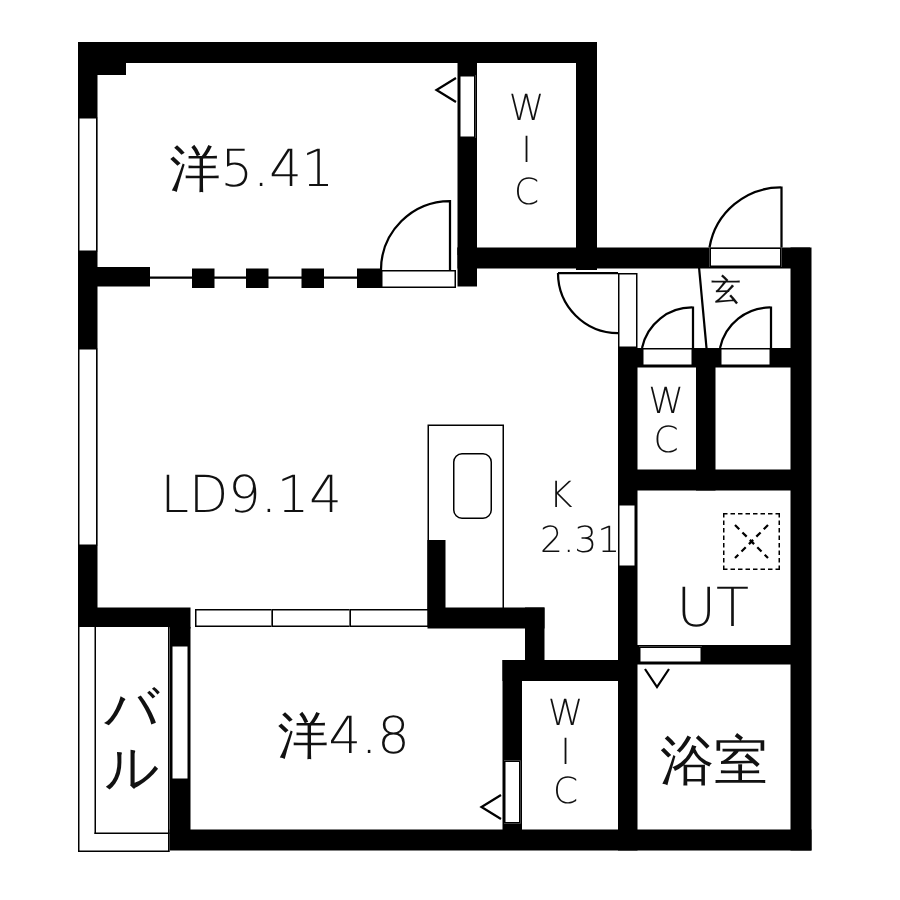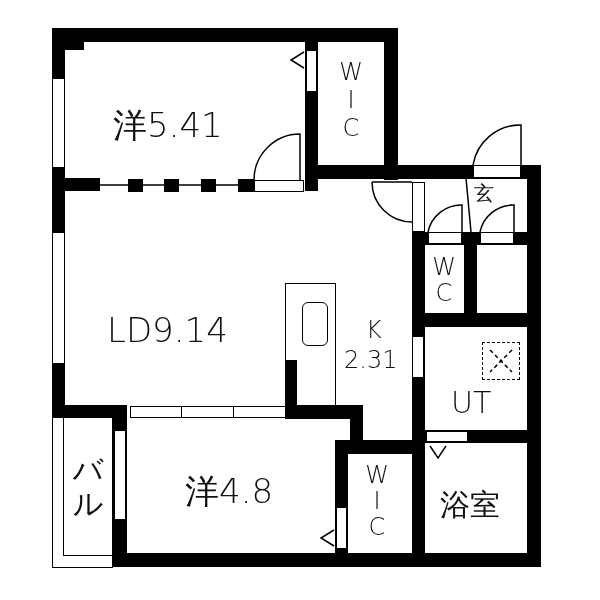--- a/index.html
+++ b/index.html
@@ -1,21 +1,21 @@
 <!DOCTYPE html>
 <html><head>
 <meta charset="utf-8">
 <style>
   html, body { margin:0; padding:0; background:#ffffff; }
   body { width:600px; height:600px; position:relative; overflow:hidden; font-family:"DejaVu Sans", sans-serif; }
   .w { position:absolute; background:#000; }
   .win { position:absolute; background:#fff; border:1.5px solid #000; box-sizing:border-box; }
   .lbl { position:absolute; color:#111; font-family:"DejaVu Sans", sans-serif; font-weight:300; line-height:1; white-space:nowrap; }
   .big { font-size:34px; }
-  .mid { font-size:30px; }
+  .mid { font-size:36px; }
   .sm { font-size:24px; }
   svg.ov { position:absolute; left:0; top:0; width:600px; height:600px; pointer-events:none; }
 </style>
 </head>
 <body>
 
 <div>
 
   <div class="w" style="left:52px;top:28px;width:346px;height:14px;"></div>
   <div class="w" style="left:52px;top:28px;width:13px;height:390px;"></div>
@@ -96,32 +96,32 @@
     <polyline points="430,446 438,458 446,446"></polyline>
   </g>
 
   <line x1="100" y1="185" x2="254" y2="185" stroke="#000" stroke-width="1.5"></line>
   <rect x="128" y="179" width="15" height="13" fill="#000"></rect>
   <rect x="164" y="179" width="15" height="13" fill="#000"></rect>
   <rect x="201" y="179" width="15" height="13" fill="#000"></rect>
   <rect x="238" y="179" width="16" height="13" fill="#000"></rect>
 </svg>
 
-<div class="lbl big" style="left:113px;top:108px;">洋5.41</div>
+<div class="lbl big" style="left:113px;top:96px;">洋5.41</div>
 
 <div style="position:absolute;left:332px;top:60px;width:38px;text-align:center;">
   <div class="lbl sm" style="position:static;">W</div>
   <div class="lbl sm" style="position:static;margin-top:4px;">I</div>
   <div class="lbl sm" style="position:static;margin-top:4px;">C</div>
 </div>
 
 <div class="lbl big" style="left:107px;top:284px;margin-top:29px;">LD9.14</div>
 
 <div class="lbl sm" style="left:366px;top:318px;">K</div>
-<div class="lbl sm" style="left:344px;top:348px;text-align:right;">2.31</div>
+<div class="lbl sm" style="left:360px;top:348px;text-align:right;">2.31</div>
 
 <div class="lbl" style="left:474px;top:183px;font-size:20px;">玄</div>
 
 <div style="position:absolute;left:426px;top:255px;width:36px;text-align:center;">
   <div class="lbl sm" style="position:static;">W</div>
   <div class="lbl sm" style="position:static;margin-top:2px;">C</div>
 </div>
 
 <div class="lbl mid" style="left:451px;top:388px;">UT</div>
 

